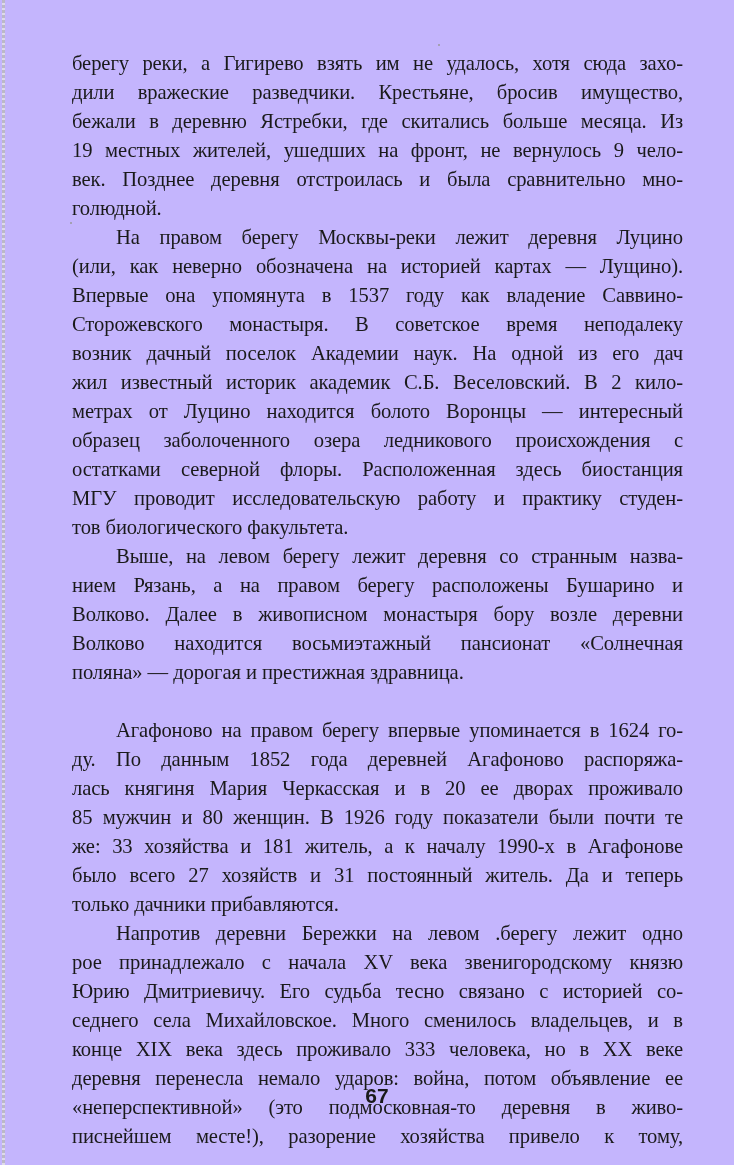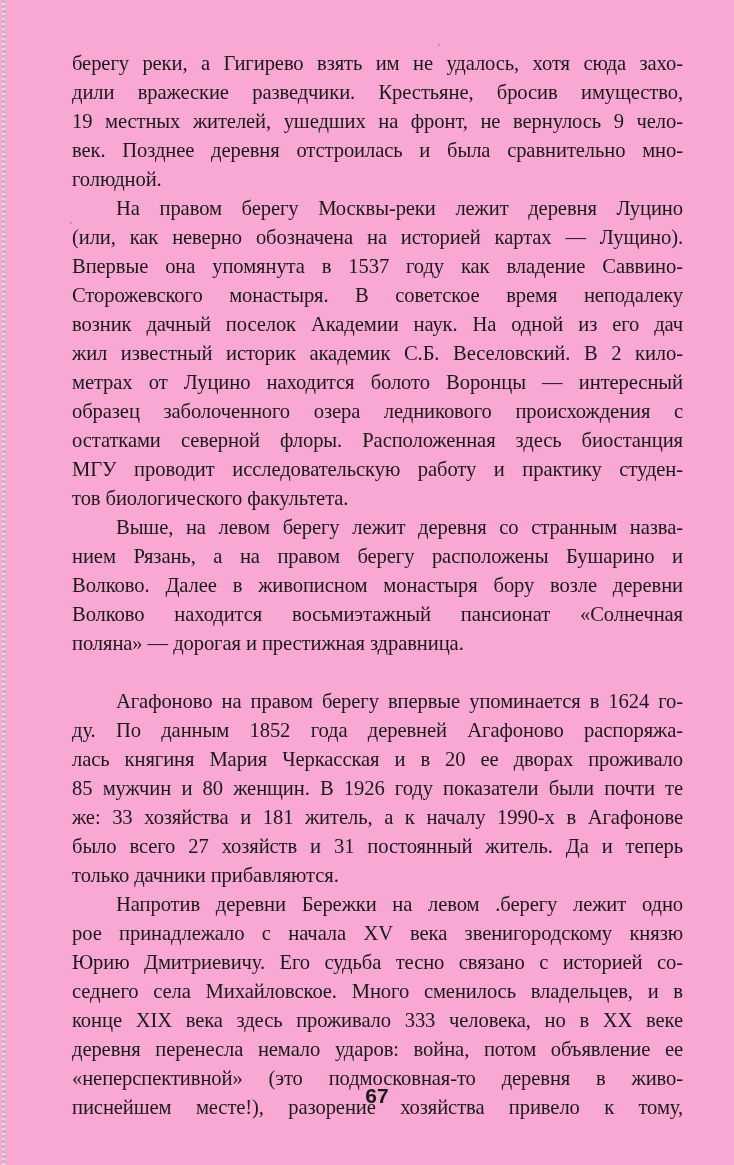--- a/index.html
+++ b/index.html
@@ -12,21 +12,21 @@
     height: 1165px;
     position: relative;
     overflow: hidden;
   }
   .page {
     position: absolute;
     left: 0;
     top: 0;
     width: 734px;
     height: 1165px;
-    background: #f9a8d4;
+    background: #c4b5fd;
   }
   .scan-edge {
     position: absolute;
     left: 2px;
     top: 0;
     width: 3px;
     height: 1165px;
     background: repeating-linear-gradient(to bottom, #b9b9b9 0px, #b9b9b9 3px, #e4e4e4 3px, #e4e4e4 5px);
     opacity: 0.8;
   }
@@ -83,20 +83,21 @@
 <body>
 
 <div class="page">
   <div class="scan-edge"></div>
 
   <div class="text-block">
 
     <div>
       <span class="line">берегу реки, а Гигирево взять им не удалось, хотя сюда захо-</span>
       <span class="line">дили вражеские разведчики. Крестьяне, бросив имущество,</span>
+      <span class="line">бежали в деревню Ястребки, где скитались больше месяца. Из</span>
       <span class="line">19 местных жителей, ушедших на фронт, не вернулось 9 чело-</span>
       <span class="line">век. Позднее деревня отстроилась и была сравнительно мно-</span>
       <span class="line last">голюдной.</span>
     </div>
 
     <div>
       <span class="line indent">На правом берегу Москвы-реки лежит деревня Луцино</span>
       <span class="line">(или, как неверно обозначена на историей картах — Лущино).</span>
       <span class="line">Впервые она упомянута в 1537 году как владение Саввино-</span>
       <span class="line">Сторожевского монастыря. В советское время неподалеку</span>

